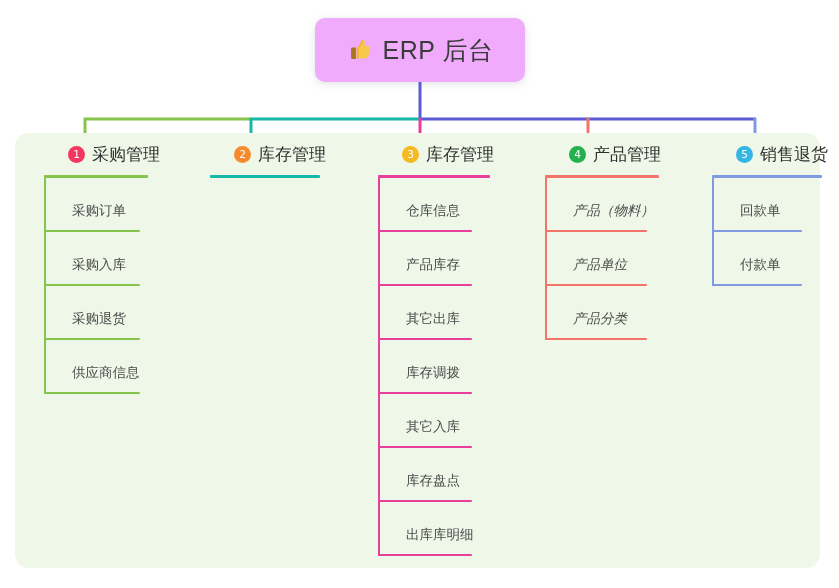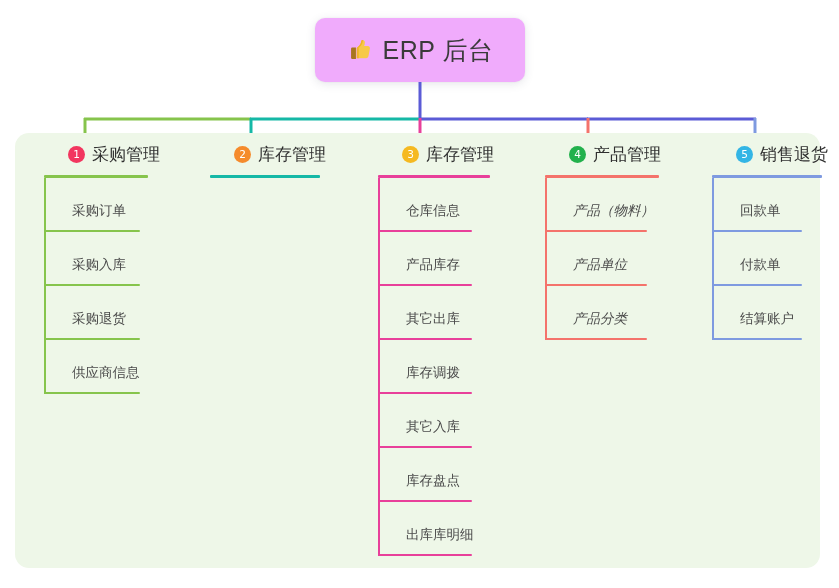--- a/index.html
+++ b/index.html
@@ -222,22 +222,17 @@
           <div class="leaf">
             <div class="leaf-stem" style="background: rgb(126, 154, 224);"></div>
             <div class="leaf-label">回款单</div>
             <div class="leaf-rule" style="background: rgb(126, 154, 224); width: 90px;"></div>
           </div>
           <div class="leaf">
             <div class="leaf-stem" style="background: rgb(126, 154, 224);"></div>
             <div class="leaf-label">付款单</div>
             <div class="leaf-rule" style="background: rgb(126, 154, 224); width: 90px;"></div>
           </div>
-          <div class="leaf">
-            <div class="leaf-stem" style="background: rgb(126, 154, 224);"></div>
-            <div class="leaf-label">结算账户</div>
-            <div class="leaf-rule" style="background: rgb(126, 154, 224); width: 90px;"></div>
-          </div>
         </div>
       </div>
     </div>
 
 </div>
 
 </body></html>

